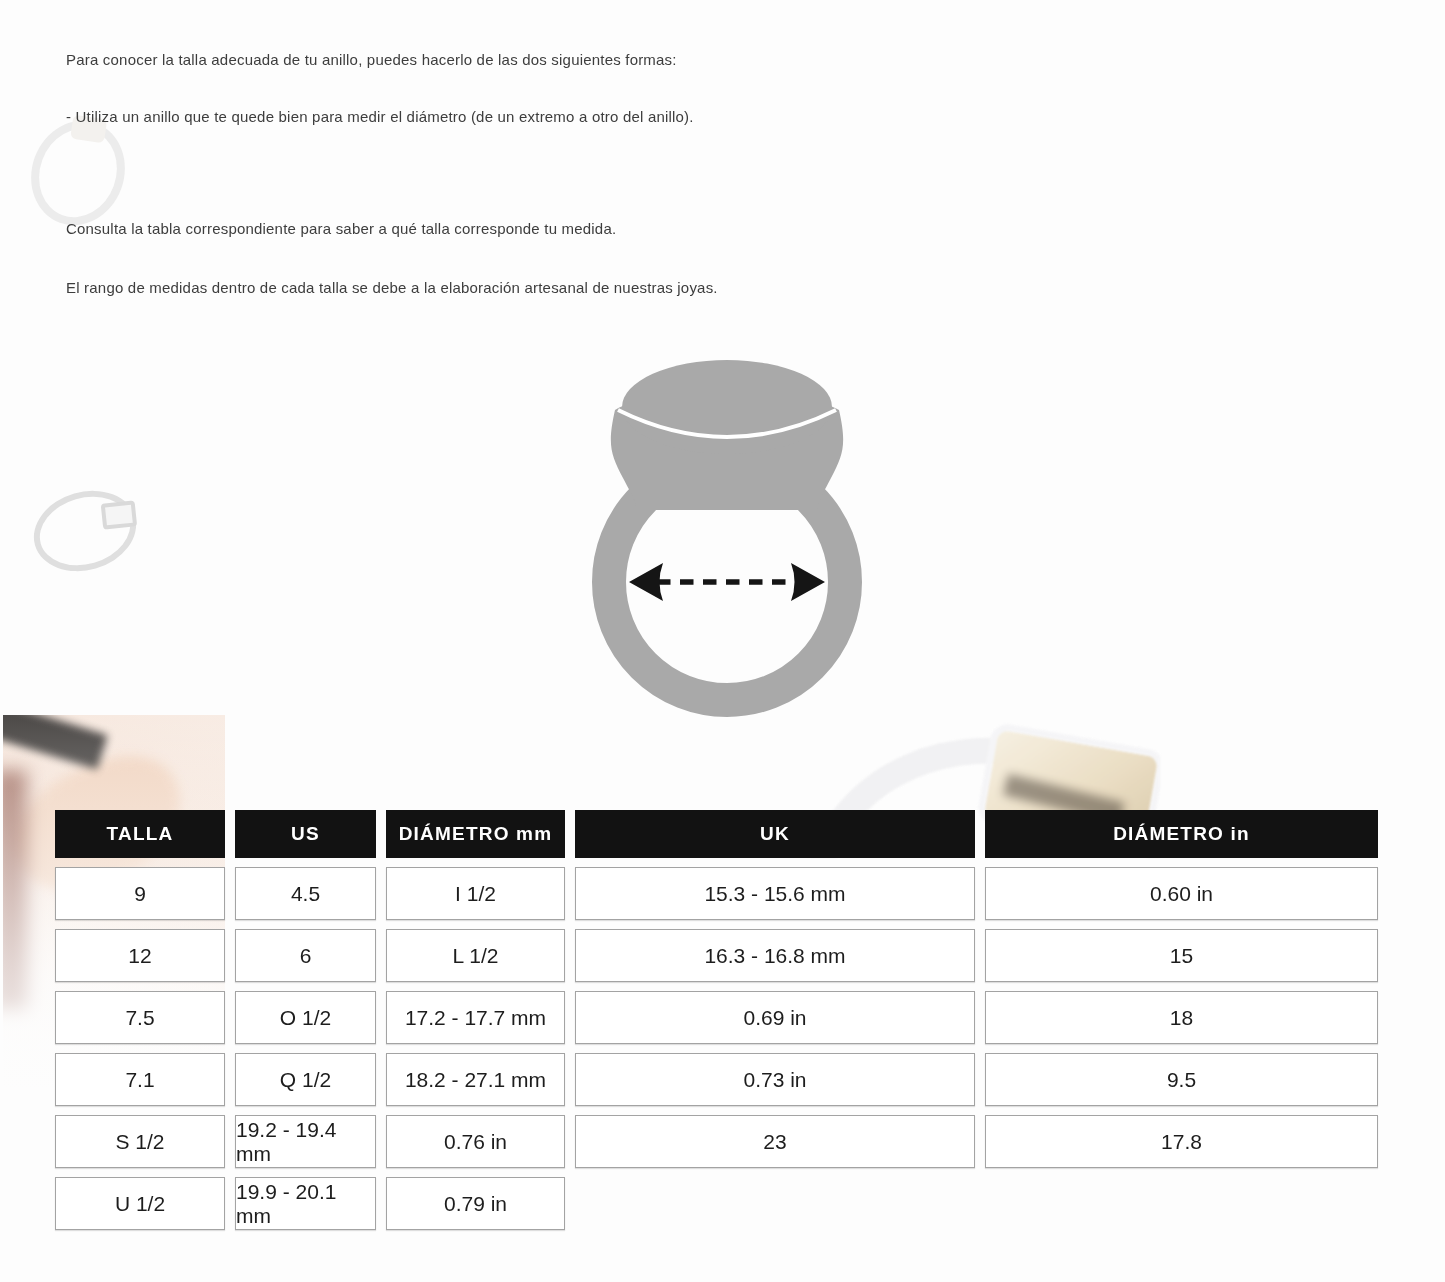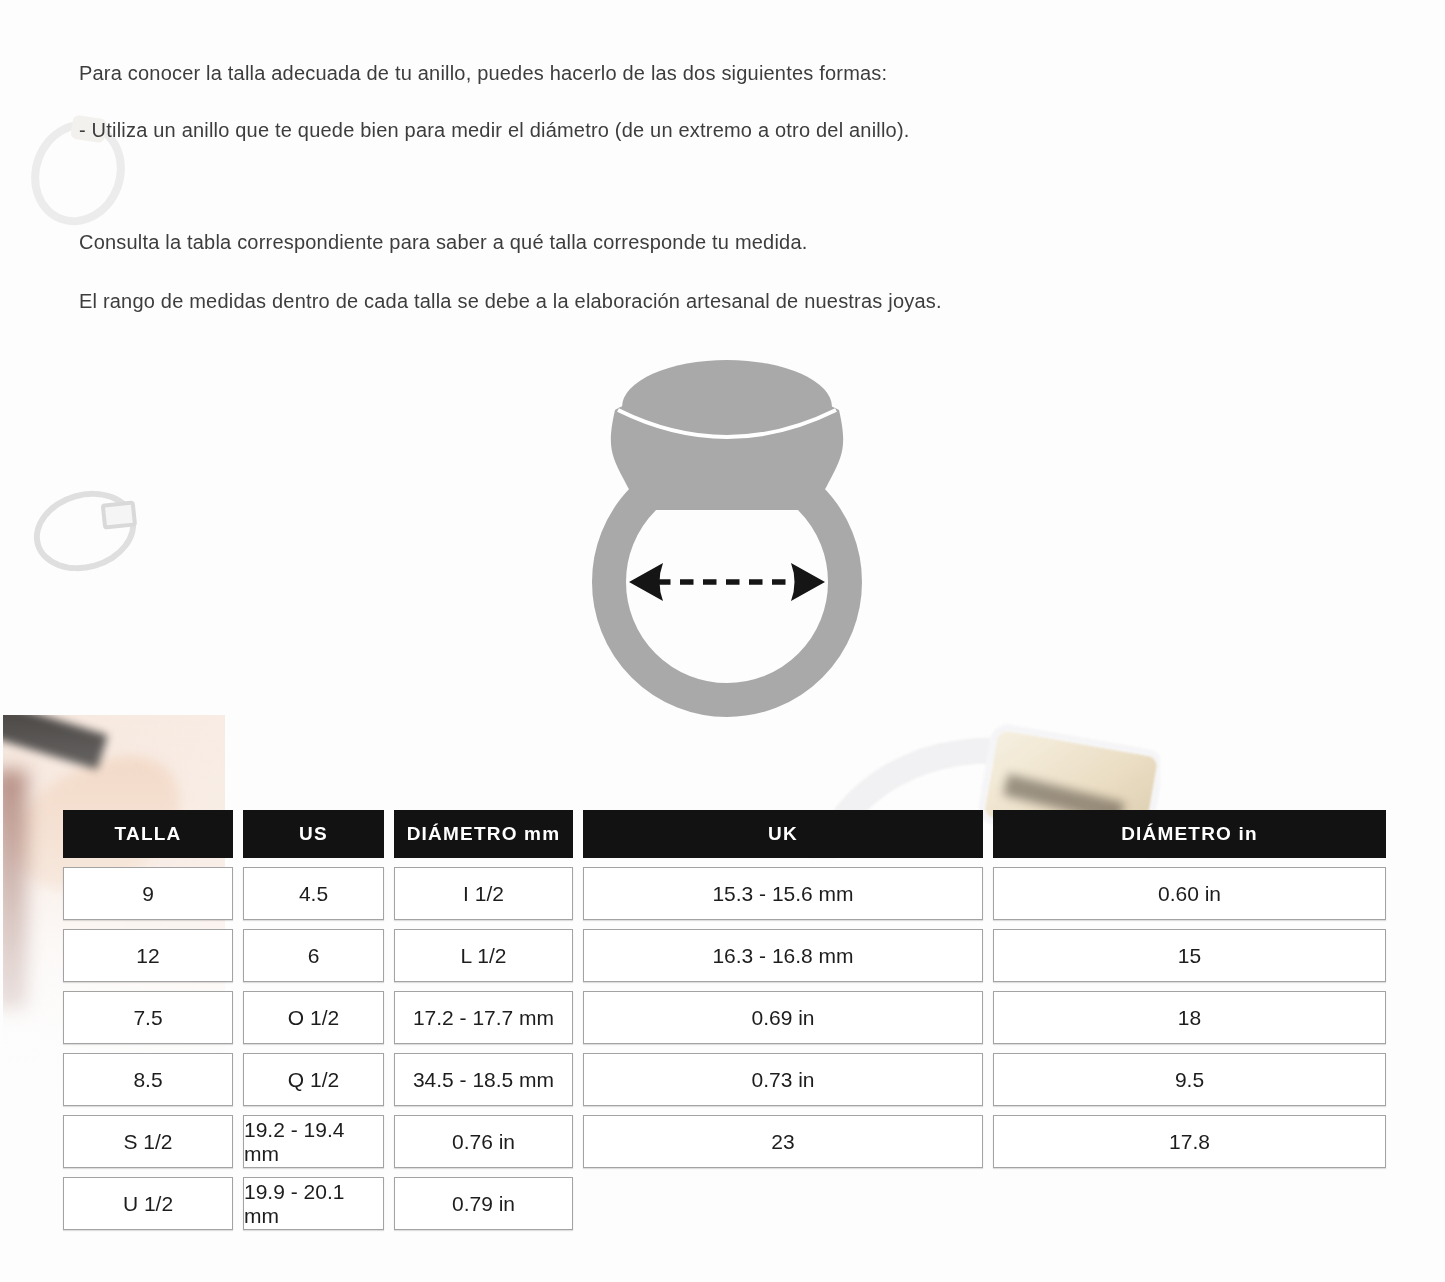--- a/index.html
+++ b/index.html
@@ -5,22 +5,22 @@
   html,body{margin:0;padding:0;}
   .page{
     position:relative;
     width:1445px;height:1282px;
     background:#fdfdfd;
     font-family:"Liberation Sans", sans-serif;
     overflow:hidden;
   }
   
   .para{
-    position:absolute;left:63px;width:1330px;margin:16px;
-    font-size:20px;line-height:30px;color:#3d3d3d;
+    position:absolute;left:63px;width:1330px;margin:3px;
+    font-size:15px;line-height:30px;color:#3d3d3d;
     letter-spacing:0.2px;z-index:3;
   }
   #p0{top:42px}#p1{top:99px}#p2{top:156px}#p3{top:211px}#p4{top:270px}
 
   
   .bg-ring-1{
     position:absolute;left:32px;top:120px;width:76px;height:90px;
     border:8px solid #ececec;border-radius:50%;
     transform:rotate(20deg);z-index:1;
   }
@@ -76,21 +76,21 @@
   .bg-photo-right .facet{
     position:absolute;left:16px;top:46px;width:120px;height:22px;
     background:#43392d;filter:blur(5px);opacity:.55;transform:rotate(4deg);
   }
 
   
   .diagram{position:absolute;left:571px;top:350px;z-index:2;}
 
   
   .size-table{
-    position:absolute;left:63px;top:810px;z-index:4;
+    position:absolute;left:55px;top:810px;z-index:4;
     display:grid;
     grid-template-columns:170px 141px 179px 400px 393px;
     column-gap:10px;row-gap:9px;
   }
   .th{
     height:48px;display:flex;align-items:center;justify-content:center;
     background:#121212;color:#ffffff;
     font-size:19px;font-weight:bold;letter-spacing:1.2px;
   }
   .td{
@@ -160,23 +160,23 @@
       <div class="td">12</div>
       <div class="td">6</div>
       <div class="td">L 1/2</div>
       <div class="td">16.3 - 16.8 mm</div>
       <div class="td">15</div>
       <div class="td">7.5</div>
       <div class="td">O 1/2</div>
       <div class="td">17.2 - 17.7 mm</div>
       <div class="td">0.69 in</div>
       <div class="td">18</div>
-      <div class="td">8.5</div>
+      <div class="td">7.1</div>
       <div class="td">Q 1/2</div>
-      <div class="td">34.5 - 18.5 mm</div>
+      <div class="td">18.2 - 27.1 mm</div>
       <div class="td">0.73 in</div>
       <div class="td">9.5</div>
       <div class="td">S 1/2</div>
       <div class="td">19.2 - 19.4 mm</div>
       <div class="td">0.76 in</div>
       <div class="td">23</div>
       <div class="td">17.8</div>
       <div class="td">U 1/2</div>
       <div class="td">19.9 - 20.1 mm</div>
       <div class="td">0.79 in</div>

